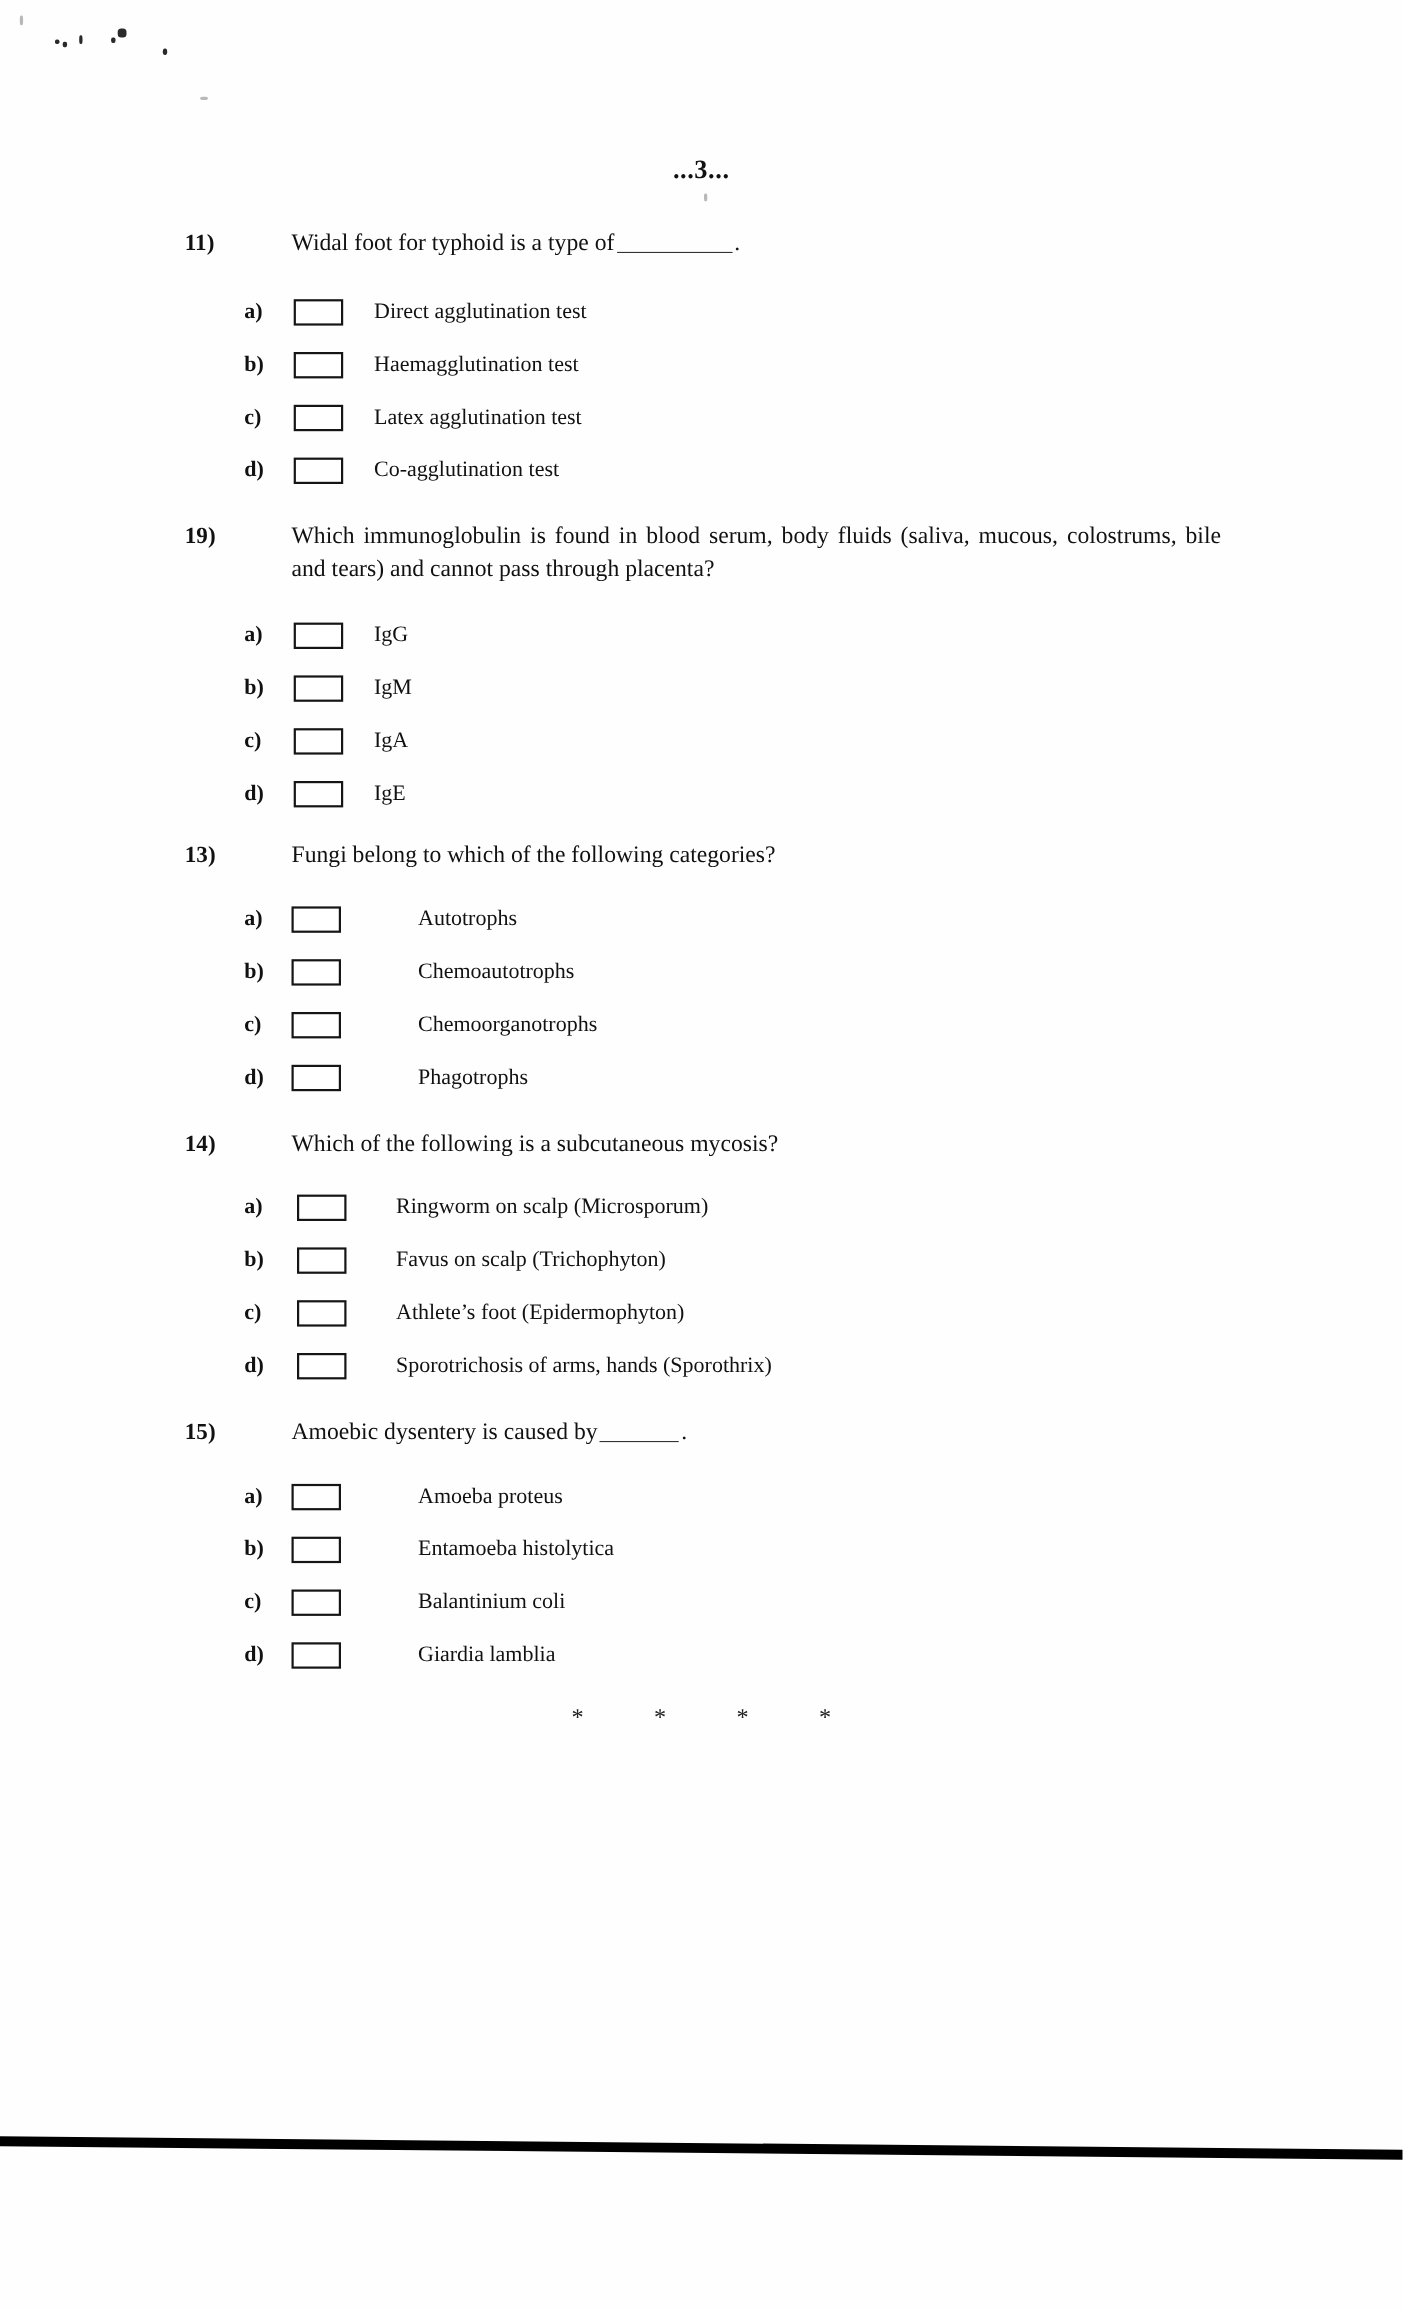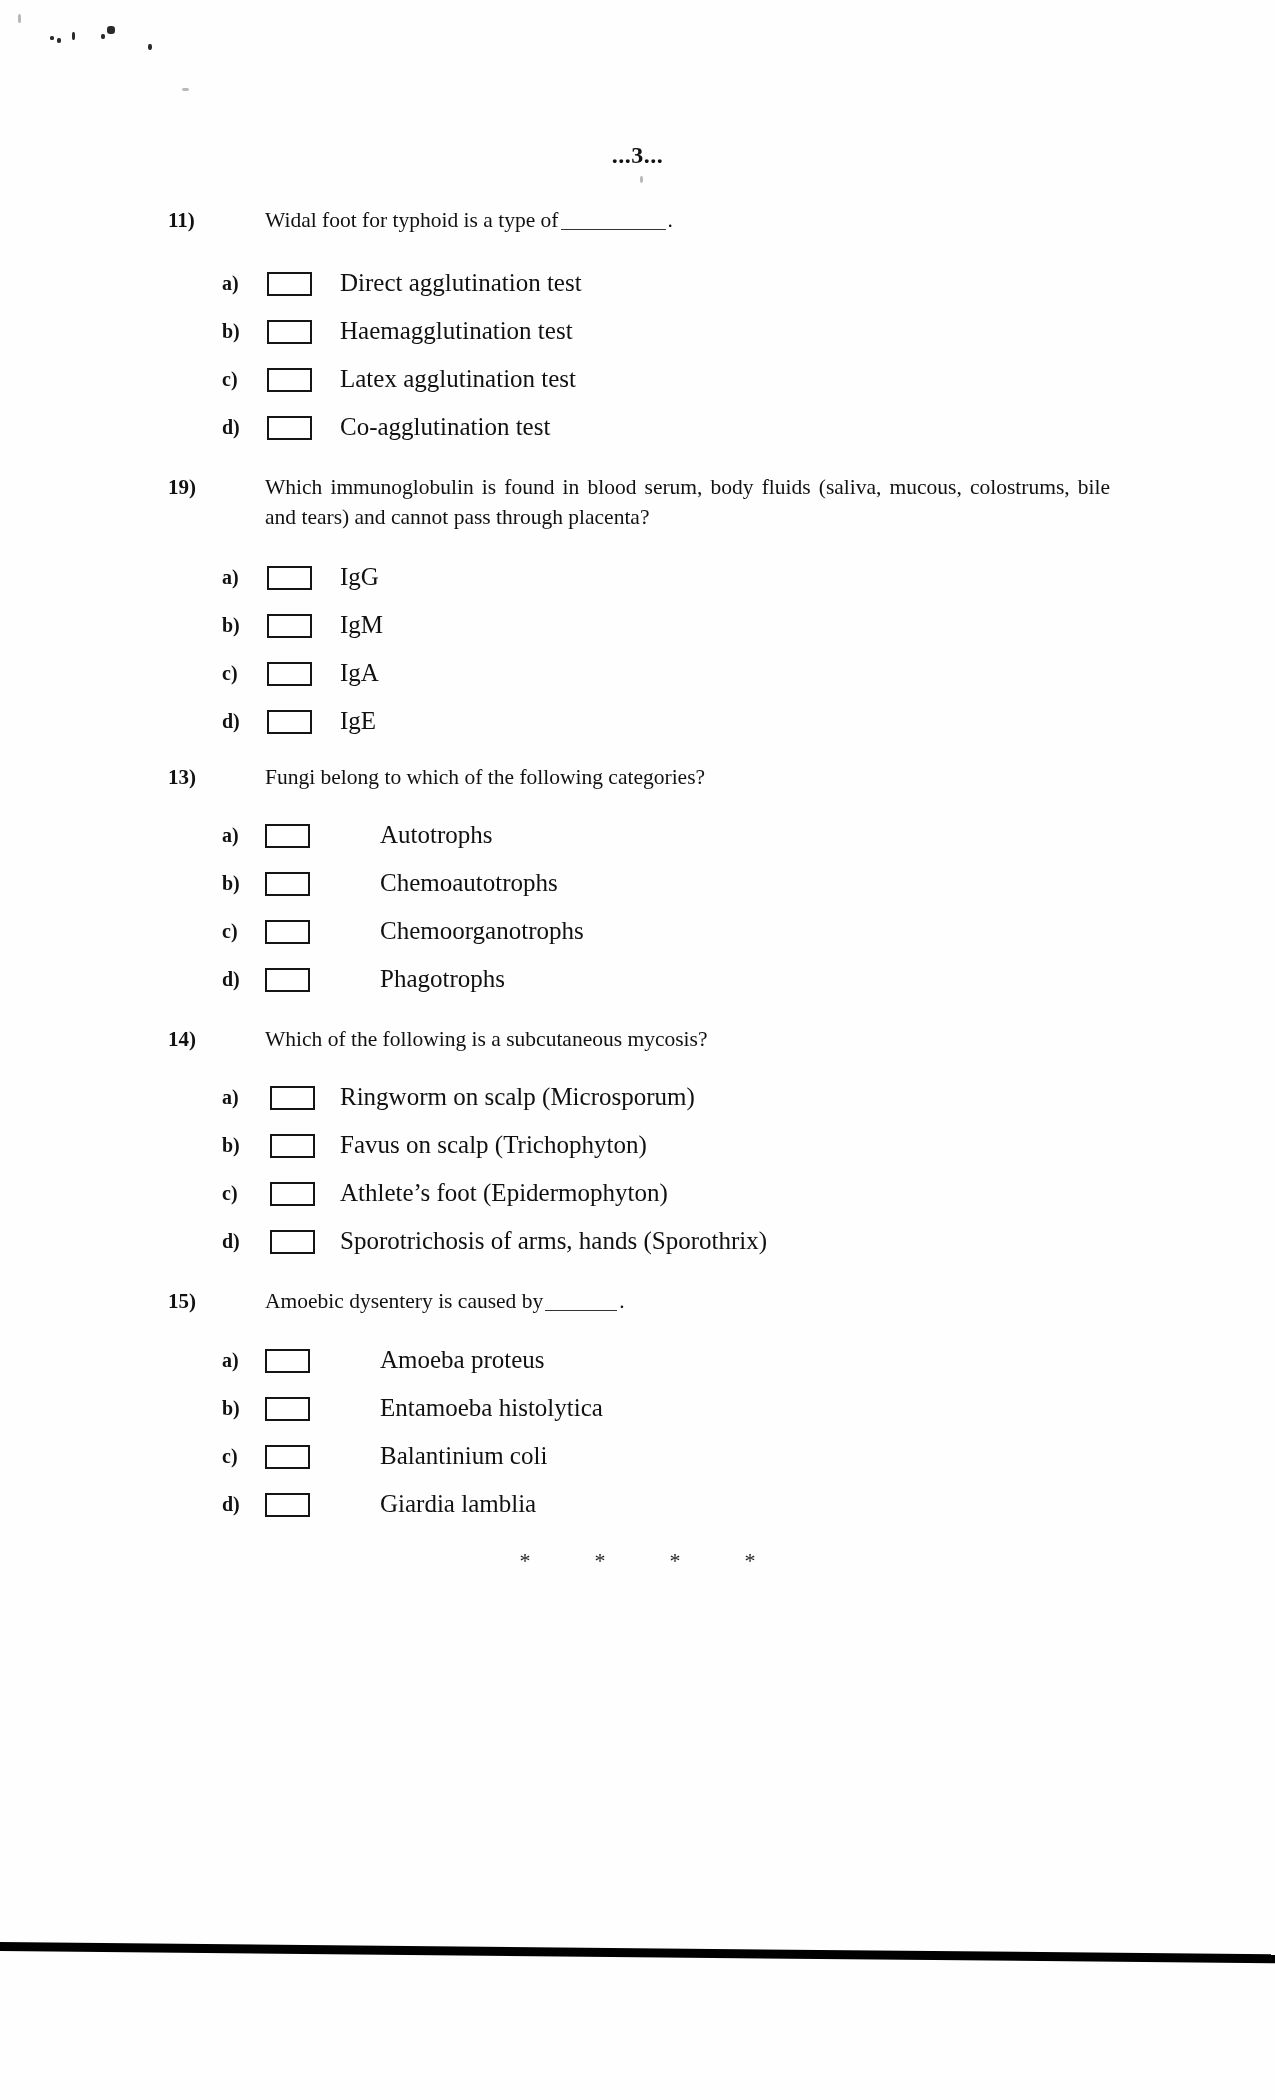--- a/index.html
+++ b/index.html
@@ -112,34 +112,34 @@
     height: 24px;
     border: 2px solid #151515;
     background: #ffffff;
     box-sizing: border-box;
   }
 
   .opt-label {
     position: absolute;
     left: 340px;
     top: 0;
-    font-size: 25px;
+    font-size: 20px;
     line-height: 30px;
     white-space: nowrap;
   }
 
   
   .shift-a .opt-box  { left: 267px; }
   .shift-a .opt-label{ left: 340px; }
 
   .shift-b .opt-box  { left: 265px; }
   .shift-b .opt-label{ left: 336px; margin-left: 44px; }
 
   .shift-c .opt-box  { left: 270px; }
-  .shift-c .opt-label{ left: 340px; }
+  .shift-c .opt-label{ left: 360px; }
 
   
   .asterisks {
     position: absolute;
     top: 1548px;
     left: 0;
     width: 1275px;
     text-align: center;
     font-size: 22px;
     color: #222;

